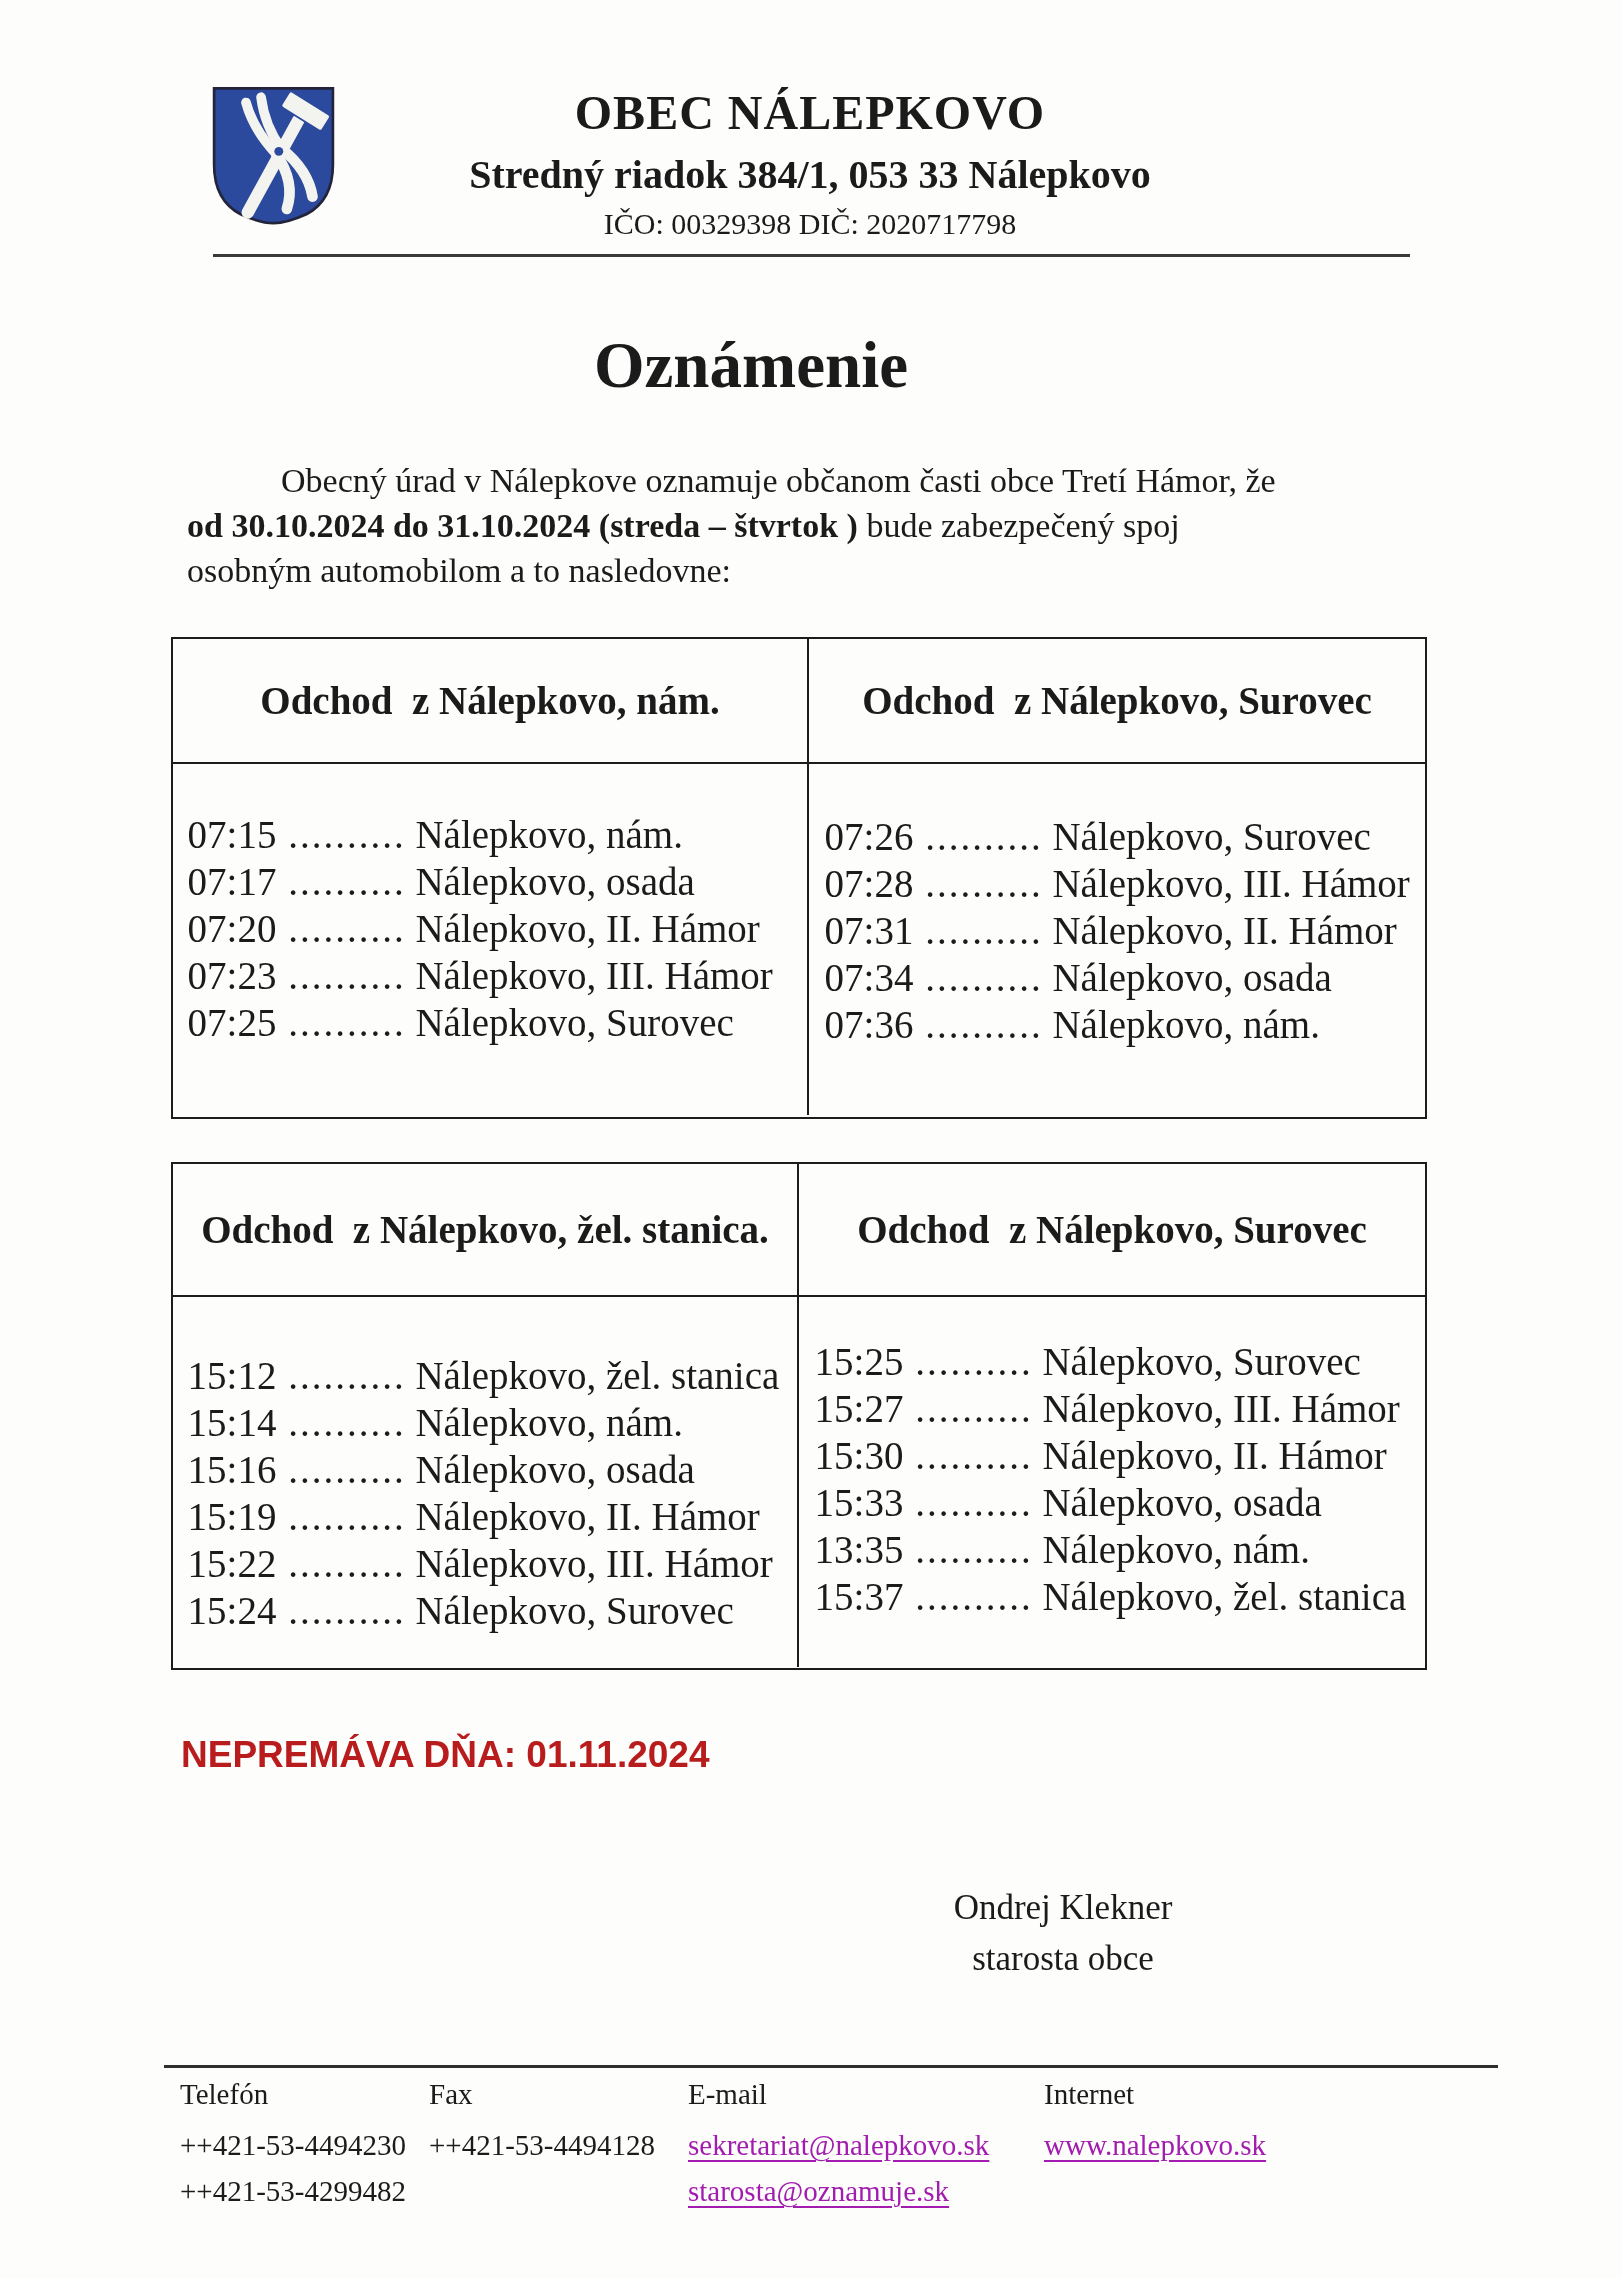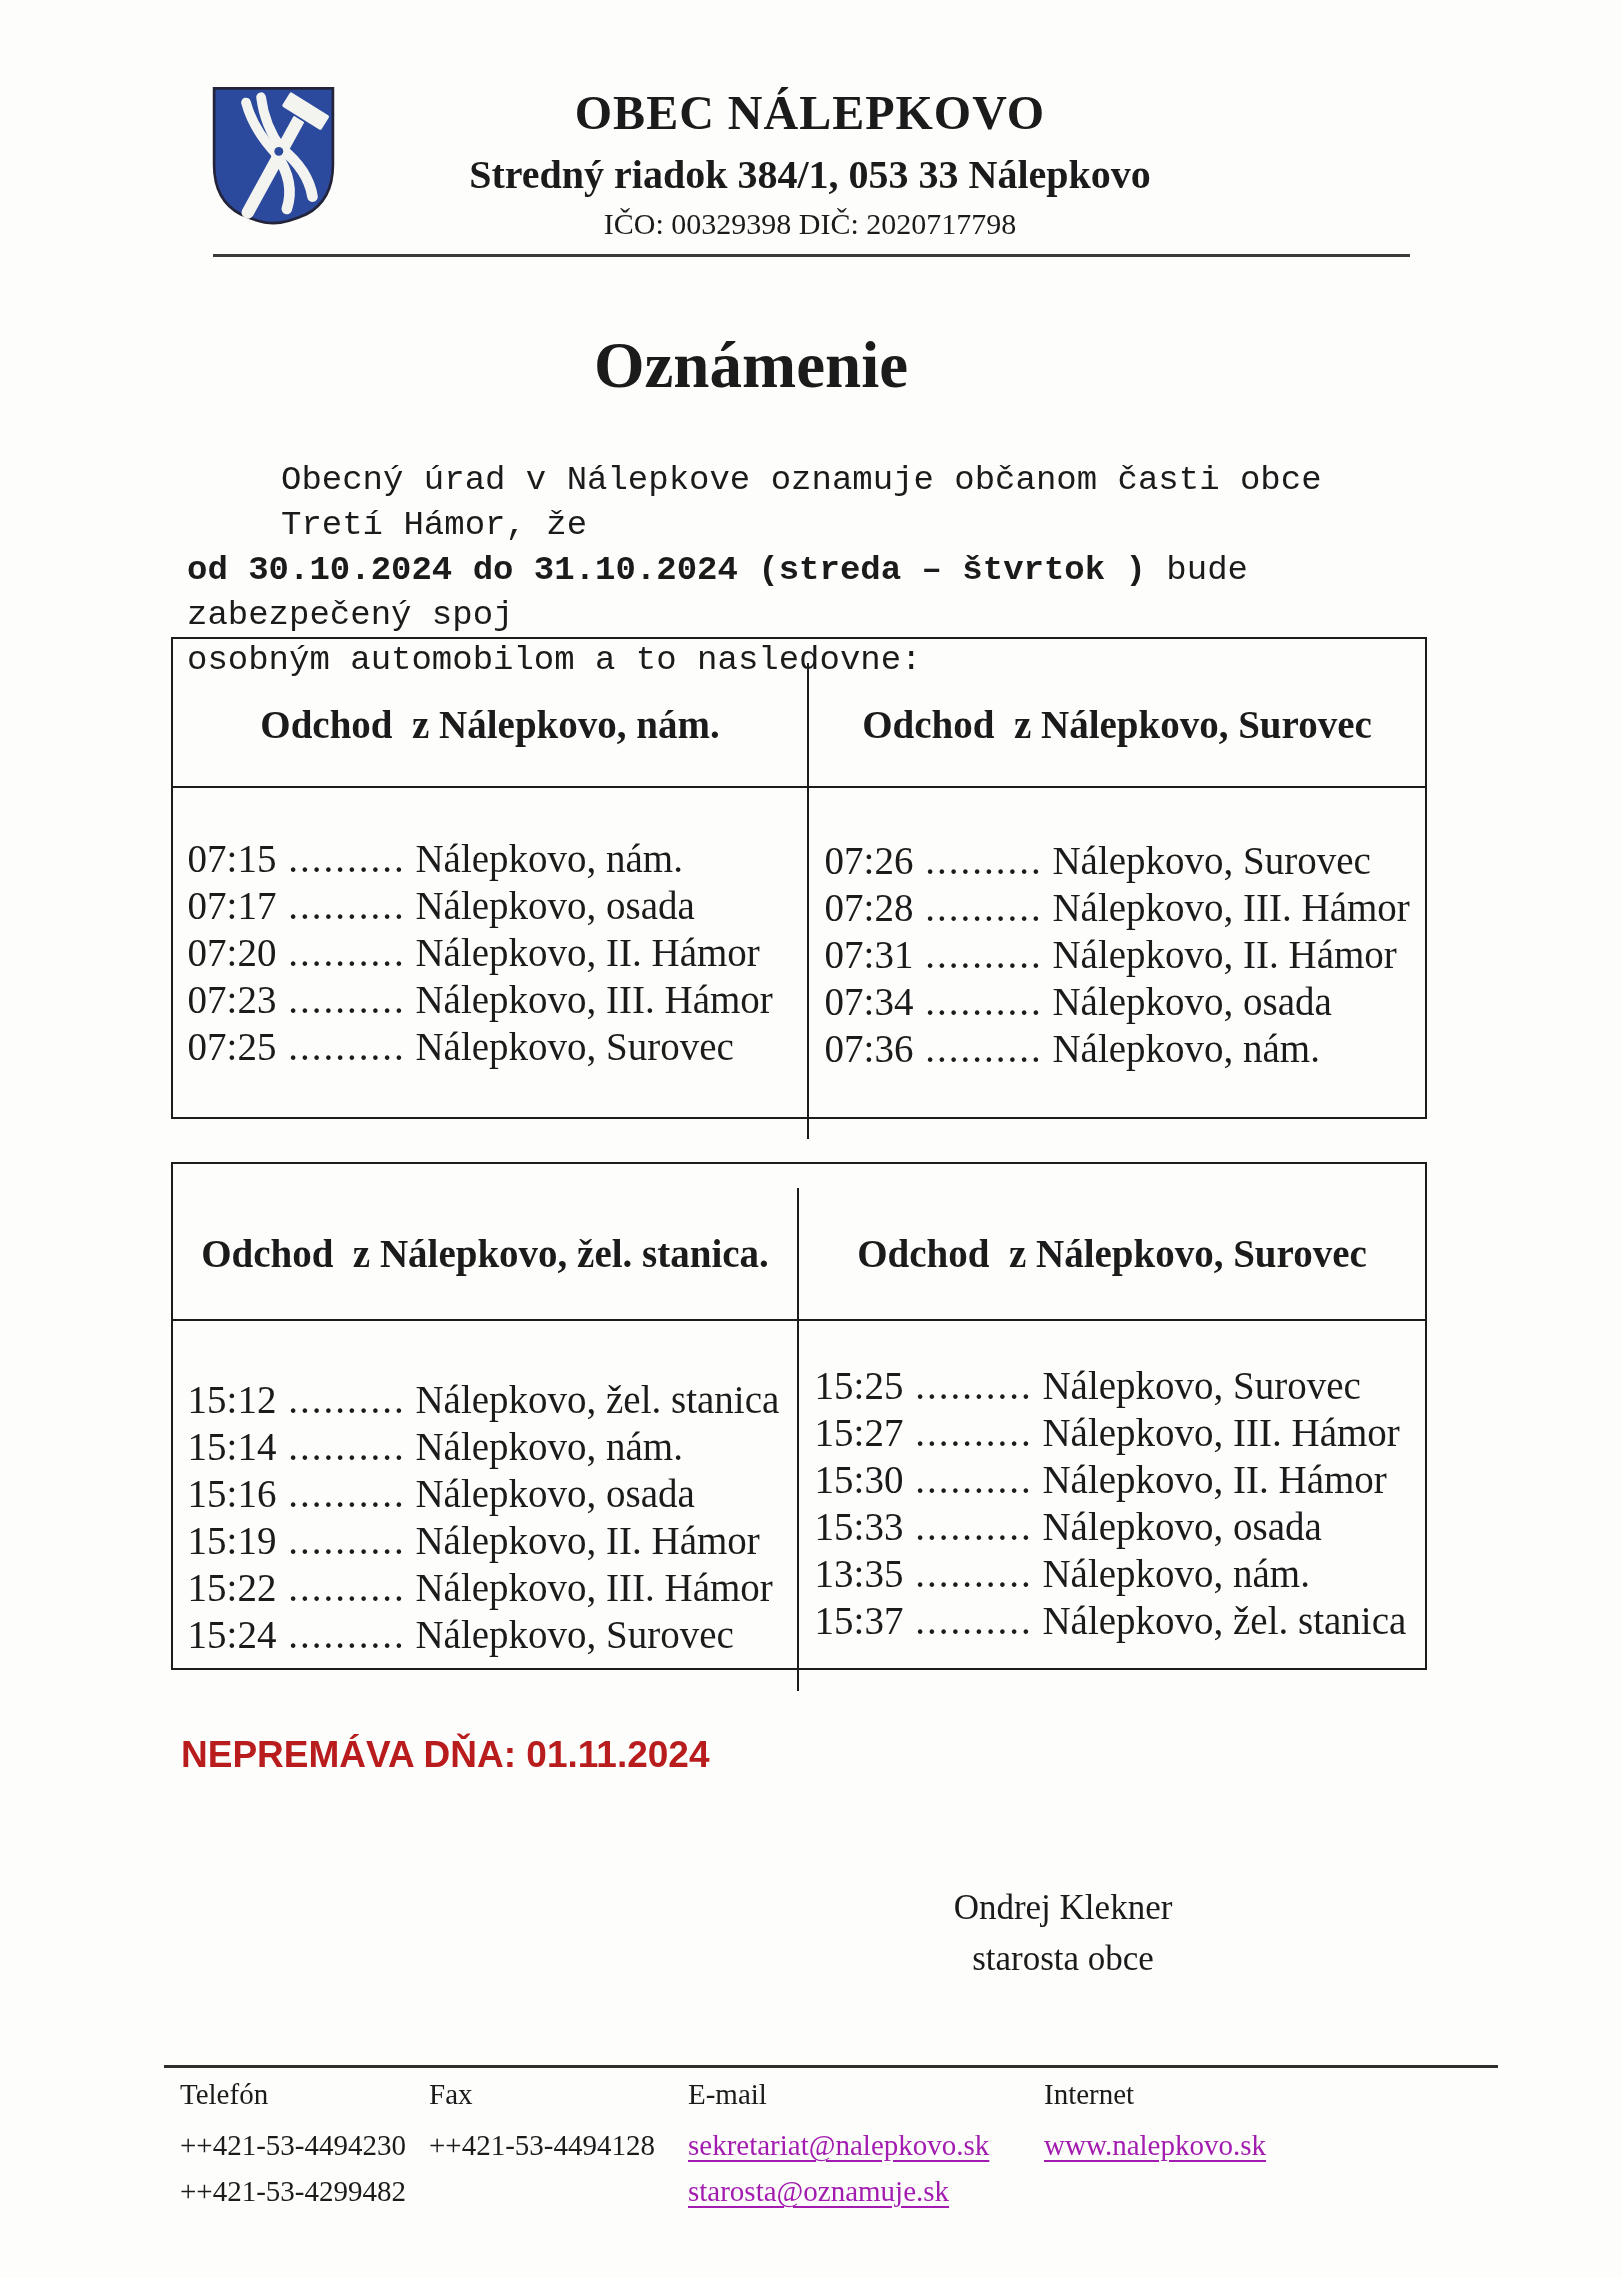--- a/index.html
+++ b/index.html
@@ -14,27 +14,27 @@
   .logo { position:absolute; left:207px; top:81px; width:133px; height:146px; }
   .header-text { position:absolute; left:332px; top:82px; width:956px; text-align:center; }
   .org  { font-size:48px; font-weight:bold; line-height:62px; letter-spacing:1px; }
   .addr { font-size:40px; font-weight:bold; line-height:53px; margin-top:3.9px; }
   .ids  { font-size:30px; line-height:41px; margin-top:2px; }
   .rule1 { position:absolute; left:213px; top:254px; width:1197px; height:2.9px; background:#3a3a3a; }
   
   .title { position:absolute; left:0; top:328px; width:1502px; text-align:center;
            font-size:65px; font-weight:bold; }
   .para  { position:absolute; left:187px; top:458px; width:1244px;
-           font-size:34px; line-height:45px;font-family:Liberation Mono, monospace; }
+           font-size:34px; line-height:45px; }
   .para .indent { padding-left:94px; }
   
   .ttable { position:absolute; left:171px; width:1256px; border:2.9px solid #1c1c1c; background:transparent; }
   .t1 { top:637px;  height:482px; }
   .t2 { top:1162px; height:508px; }
-  .thead { display:flex; border-bottom:2.9px solid #1c1c1c;margin-top:24px; }
+  .thead { display:flex; border-bottom:2.9px solid #1c1c1c; }
   .t1 .thead { height:125px; }
   .t2 .thead { height:133px; }
   .th { display:flex; align-items:center; justify-content:center;
         font-size:39px; font-weight:bold; white-space:pre; }
   .t1 .th-l { flex:0 0 50.8%; border-right:2.9px solid #1c1c1c; }
   .t2 .th-l { flex:0 0 50.0%; border-right:2.9px solid #1c1c1c; }
   .th-r { flex:1 1 auto; }
   .tbody { display:flex; }
   .t1 .tbody { height:351px; }
   .t2 .tbody { height:370px; }

